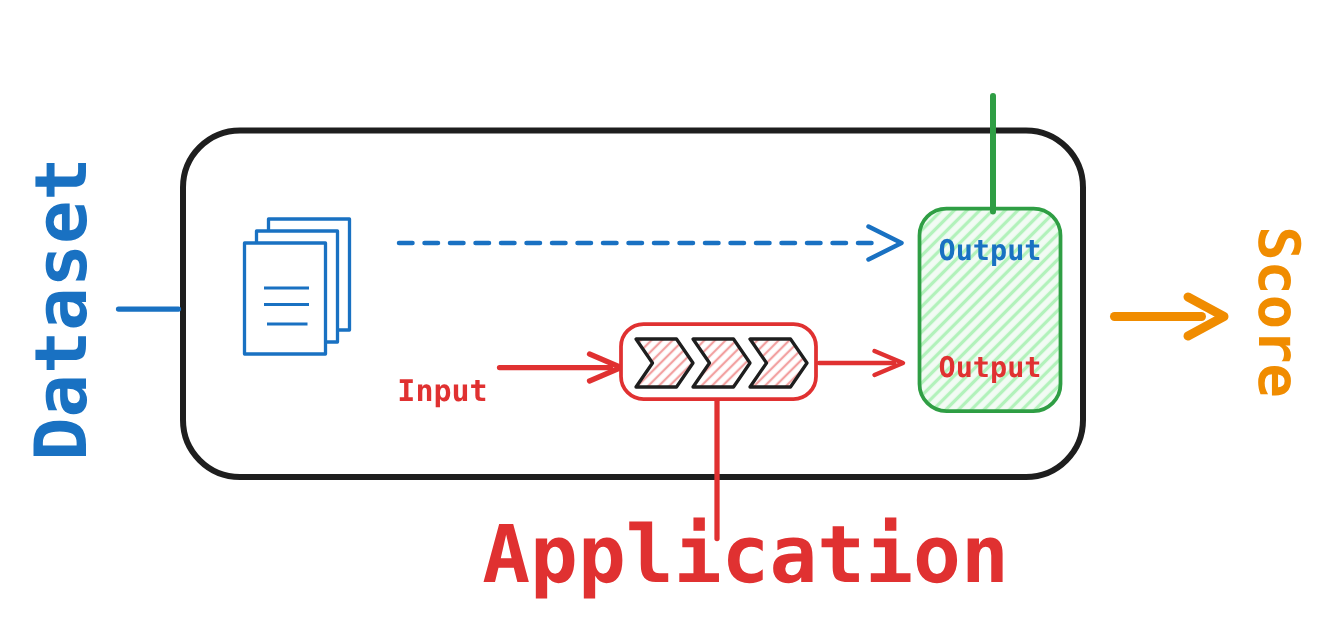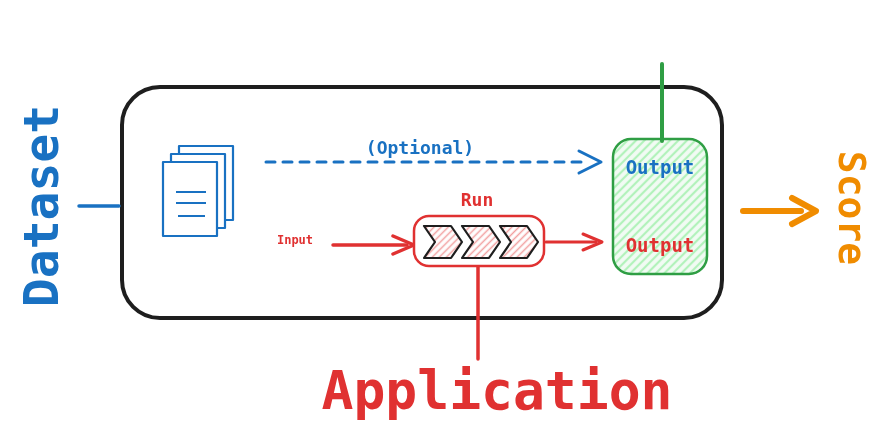--- a/index.html
+++ b/index.html
@@ -24,24 +24,24 @@
     color: var(--c-blue); font-size: 48px;
     width: 210px; height: 48px; left: -64px; top: 182px;
     transform: rotate(-90deg);
   }
   .lbl-score {
     color: var(--c-orange); font-size: 38px;
     width: 120px; height: 38px; left: 792px; top: 189px;
     transform: rotate(90deg);
   }
   .lbl-evaluator { color: var(--c-green); font-size: 38px; left: 470px; width: 300px; top: 14px; }
-  .lbl-application { color: var(--c-red); font-size: 53px; left: 297px; width: 400px; top: 364px; }
+  .lbl-application { color: var(--c-red); font-size: 53px; left: 297px; width: 400px; top: 344px; }
   .lbl-examples { color: var(--c-blue); font-size: 22px; left: 107px; width: 200px; top: 245px; }
   .lbl-optional { color: var(--c-blue); font-size: 18px; left: 320px; width: 200px; top: 139px; }
-  .lbl-input { color: var(--c-red); font-size: 12px; left: 245px; width: 100px; top: 234px; }
+  .lbl-input { color: var(--c-red); font-size: 20px; left: 245px; width: 100px; top: 250px; }
   .lbl-run { color: var(--c-red); font-size: 18px; left: 427px; width: 100px; top: 191px; }
   .lbl-output-top { color: var(--c-blue); font-size: 19px; left: 610px; width: 100px; top: 158px; }
   .lbl-output-bottom { color: var(--c-red); font-size: 19px; left: 610px; width: 100px; top: 236px; }
 </style>
 </head>
 <body>
 
 <div class="stage">
 
   <svg width="887" height="421" viewBox="0 0 887 421">
@@ -103,18 +103,16 @@
 
     <g fill="none" style="stroke:var(--c-orange)" stroke-width="6" stroke-linecap="round">
       <line x1="743" y1="211" x2="801" y2="211"></line>
       <polyline points="792,198 816,211 792,224" stroke-linejoin="round"></polyline>
     </g>
   </svg>
 
   <div class="lbl lbl-dataset">Dataset</div>
   <div class="lbl lbl-score">Score</div>
   <div class="lbl lbl-application">Application</div>
-  <div class="lbl lbl-optional">(Optional)</div>
   <div class="lbl lbl-input">Input</div>
-  <div class="lbl lbl-run">Run</div>
   <div class="lbl lbl-output-top">Output</div>
   <div class="lbl lbl-output-bottom">Output</div>
 </div>
 
 </body></html>

